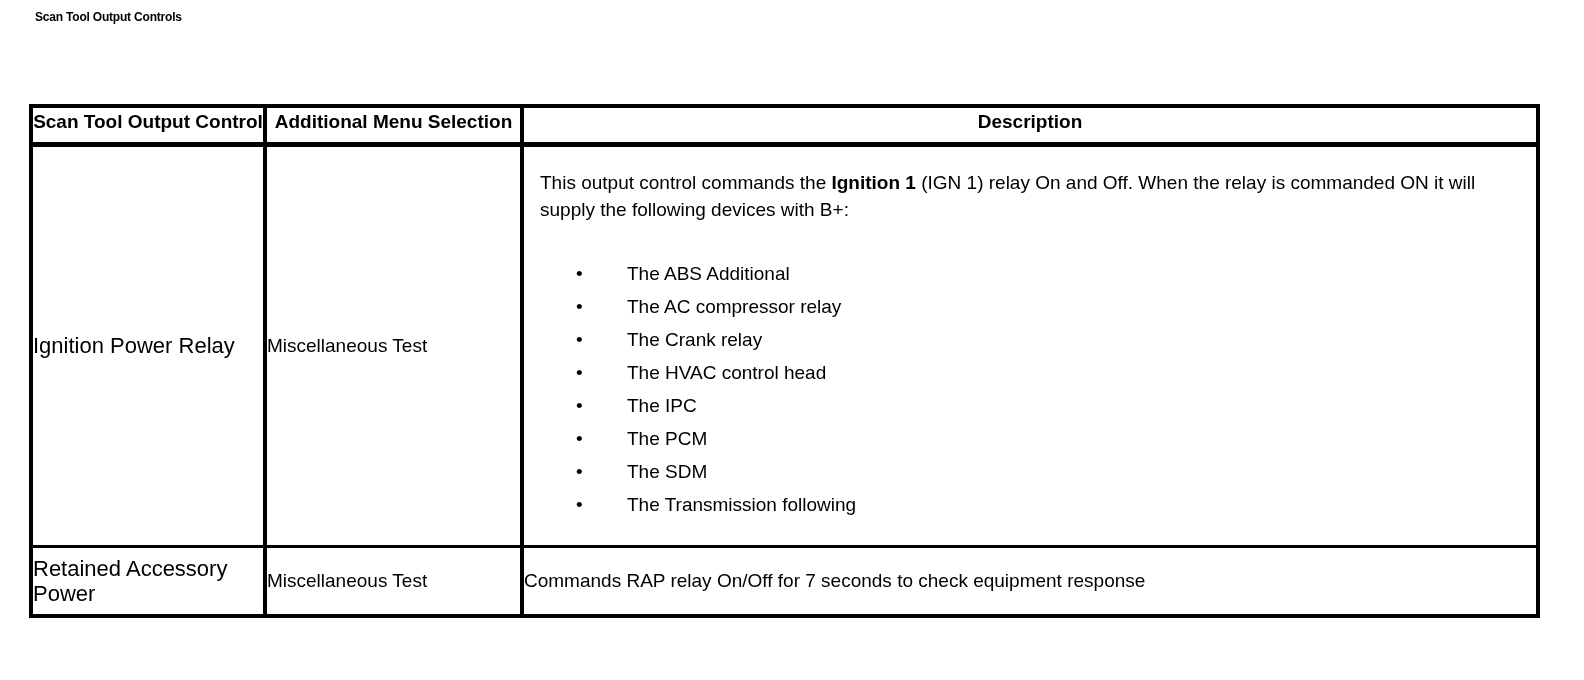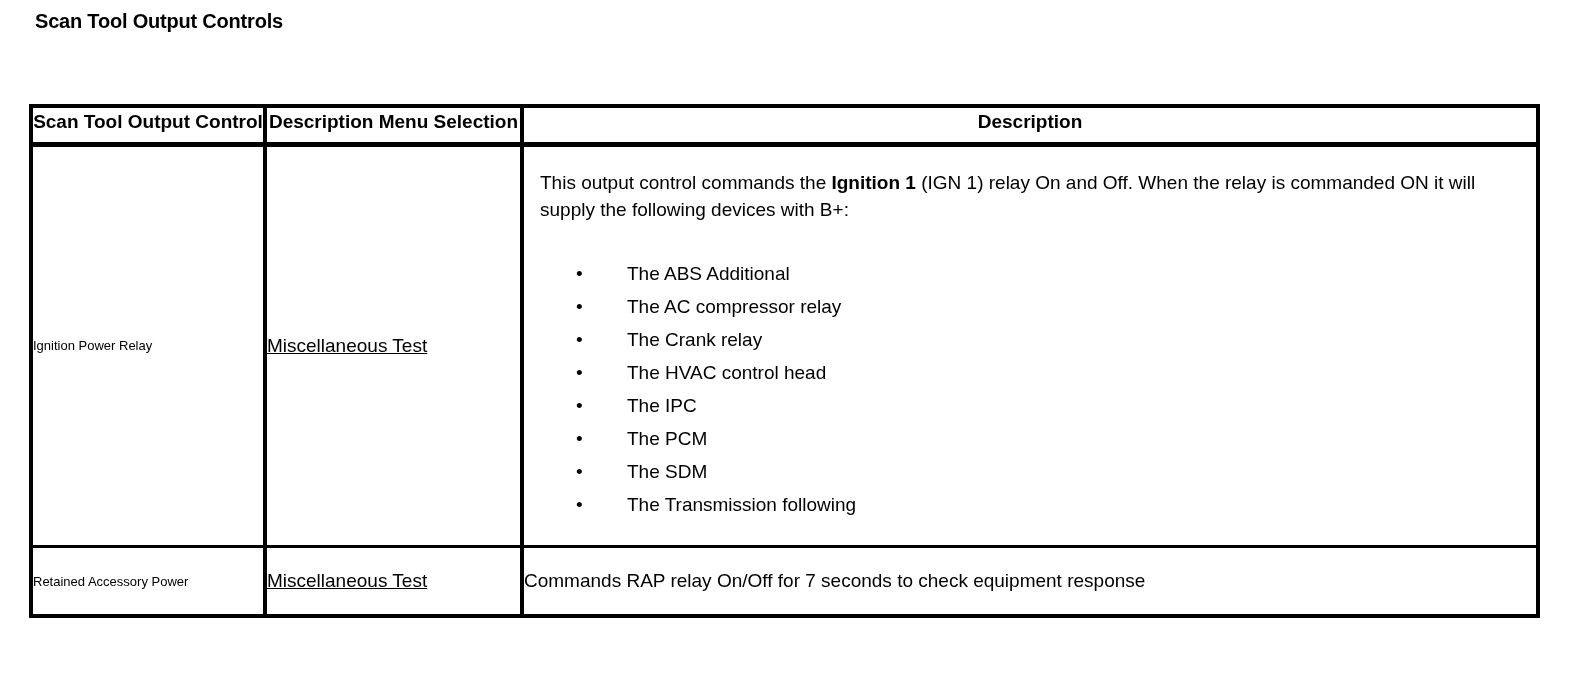--- a/index.html
+++ b/index.html
@@ -13,21 +13,21 @@
     font-family: "Liberation Sans", sans-serif;
     color: #000000;
     overflow: hidden;
     position: relative;
   }
 
   .page-title {
     position: absolute;
     left: 35px;
     top: 10px;
-    font-size: 20px;
+    font-size: 12px;
     font-weight: bold;
     letter-spacing: -0.2px;
     white-space: nowrap;
   }
 
   .table-wrap {
     position: absolute;
     left: 29px;
     top: 104px;
     width: 1335px;
@@ -67,29 +67,28 @@
 
   tbody tr.row-main > td {
     border-bottom: 3px solid #000;
   }
   tbody tr.row-last > td {
     border-bottom: 0;
     margin-top: 16px;
   }
 
   td.col-control {
-    font-size: 13px;
+    font-size: 22px;
     line-height: 26px;
     padding: 0 4px 0 7px;
   }
   td.col-menu {
     font-size: 19px;
     line-height: 26px;
     padding: 0 4px 0 7px;
-    text-decoration: underline;
   }
   td.col-desc {
     font-size: 19px;
     line-height: 26px;
     padding: 0 8px 0 7px;
   }
 
   
   tr.row-main td.col-control,
   tr.row-main td.col-menu {
@@ -149,21 +148,21 @@
 <div class="table-wrap">
   <table class="output-controls">
     <colgroup>
       <col class="c1">
       <col class="c2">
       <col class="c3">
     </colgroup>
     <thead>
       <tr>
         <th class="control-head">Scan Tool Output Control</th>
-        <th class="menu-head">Description Menu Selection</th>
+        <th class="menu-head">Additional Menu Selection</th>
         <th class="desc-head">Description</th>
       </tr>
     </thead>
     <tbody>
       <tr class="row-main">
         <td class="col-control">Ignition Power Relay</td>
         <td class="col-menu">Miscellaneous Test</td>
         <td class="col-desc">
           <p class="desc-intro"><span>This output control commands the </span><span class="kw-bold">Ignition 1</span><span> (IGN 1) relay On and Off. When the relay is commanded ON it will supply the following devices with B+:</span></p>
           <ul class="device-list">

